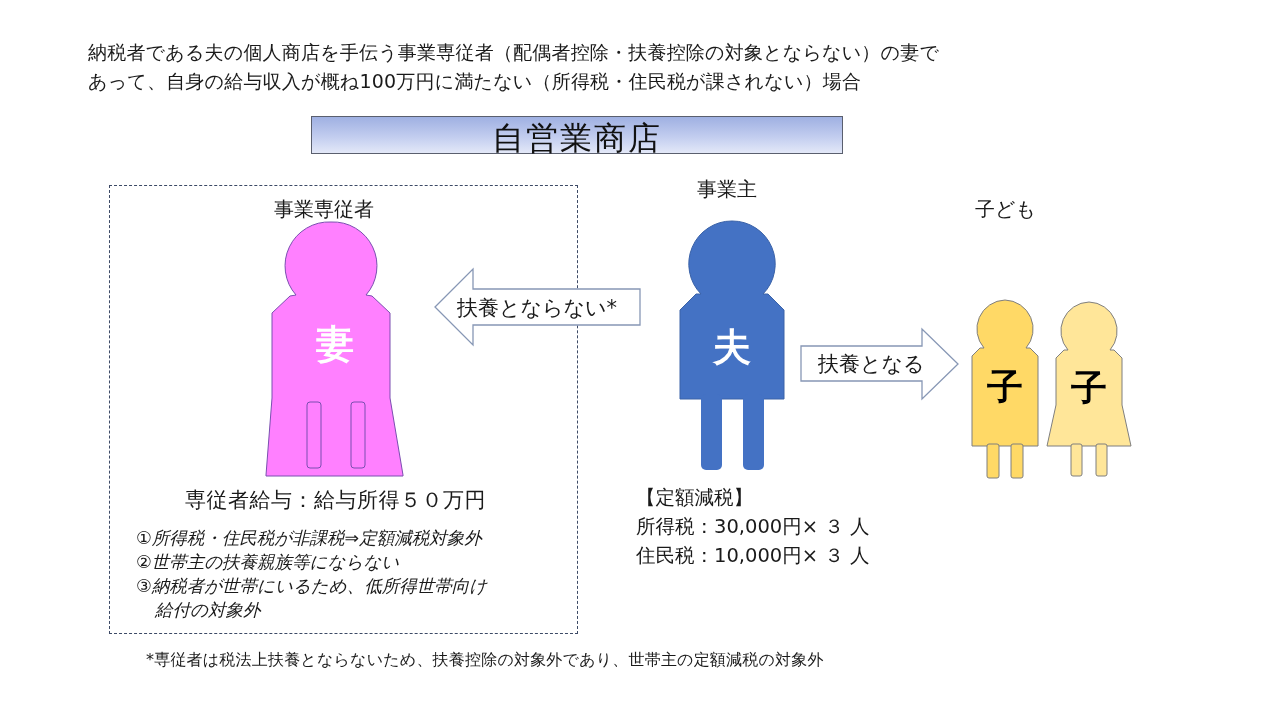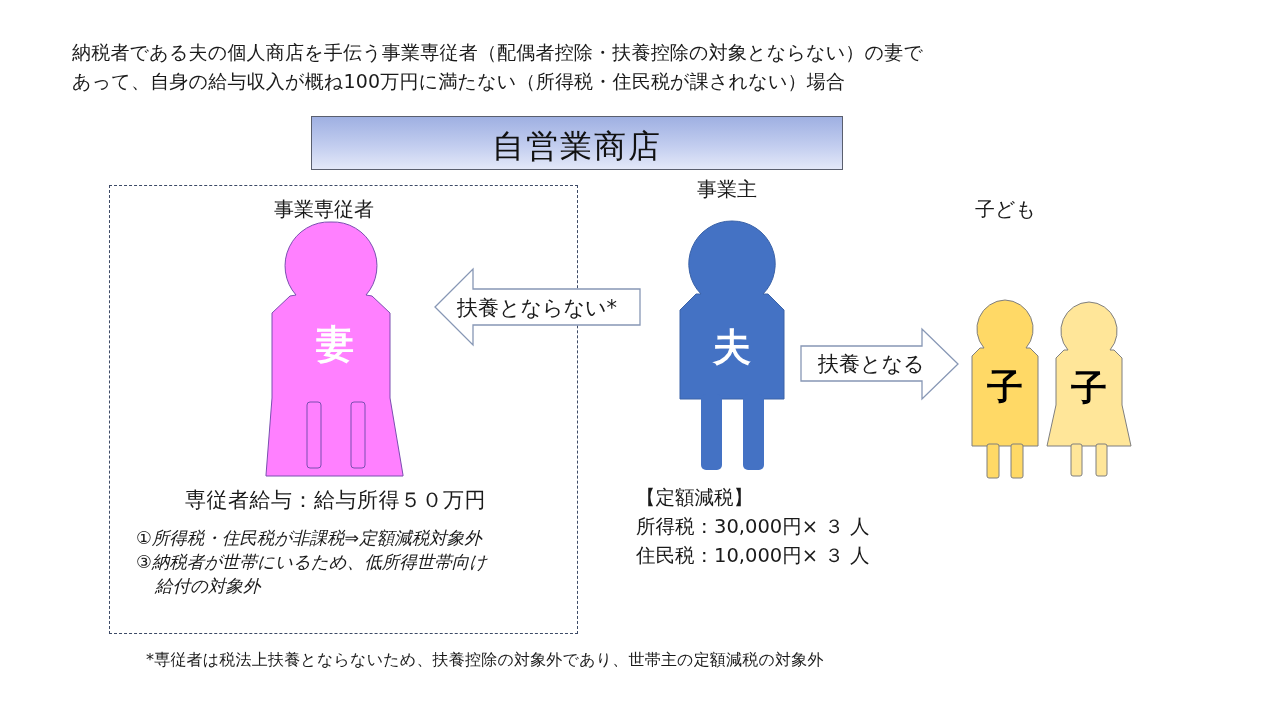--- a/index.html
+++ b/index.html
@@ -4,26 +4,26 @@
   <style>
     html, body { margin: 0; padding: 0; }
     body {
       width: 1280px; height: 720px; position: relative; overflow: hidden;
       background: #ffffff;
       font-family: "DejaVu Sans", "Liberation Sans", sans-serif;
       color: #1a1a1a;
     }
     .abs { position: absolute; }
     .intro { left: 72px; top: 38px; font-size: 19px; line-height: 29px; letter-spacing: 0.2px; }
-    .intro div { white-space: nowrap; }
+    .intro div { white-space: nowrap; margin-left: 16px; }
     .banner {
-      left: 311px; top: 116px; width: 532px; height: 54px;
+      left: 311px; top: 116px; width: 532px; height: 38px;
       border: 1.5px solid #5a5f6e;
       background: linear-gradient(to bottom, #9fb0e2 0%, #c2cdef 55%, #e3e8f8 100%);
-      display: flex; align-items: flex-end; justify-content: center;
+      display: flex; align-items: flex-start; justify-content: center;
       font-size: 32px; letter-spacing: 2px; color: #111;
       box-sizing: border-box;
     }
     .dashed-box {
       left: 109px; top: 185px; width: 469px; height: 449px;
       border: 1.3px dashed #3d4a66; box-sizing: border-box;
     }
     .label { font-size: 20px; white-space: nowrap; }
     .figure { position: absolute; }
     .figure svg { display: block; overflow: visible; }
@@ -106,20 +106,21 @@
     <path d="M43,2 A29,29 0 0 1 64,50 L68,50 L76,58 L76,105 L85,146 L1,146 L10,105 L10,58 L18,50 L22,50 A29,29 0 0 1 43,2 Z" fill="#ffe699" stroke="#7f7f7f" stroke-width="1"></path>
     <rect x="25" y="144" width="11" height="32" rx="2" fill="#ffe699" stroke="#7f7f7f" stroke-width="1"></rect>
     <rect x="50" y="144" width="11" height="32" rx="2" fill="#ffe699" stroke="#7f7f7f" stroke-width="1"></rect>
   </svg>
   <div class="fig-char" style="top:64px; font-size:36px; color:#000000;">子</div>
 </div>
 
 <div class="abs salary">専従者給与：給与所得５０万円</div>
 <div class="abs notes">
   <div>①所得税・住民税が非課税⇒定額減税対象外</div>
+  <div>②世帯主の扶養親族等にならない</div>
   <div>③納税者が世帯にいるため、低所得世帯向け</div>
   <div class="indent">給付の対象外</div>
 </div>
 
 <div class="abs fixed">
   <div>【定額減税】</div>
   <div>所得税：30,000円× ３ 人</div>
   <div>住民税：10,000円× ３ 人</div>
 </div>
 

